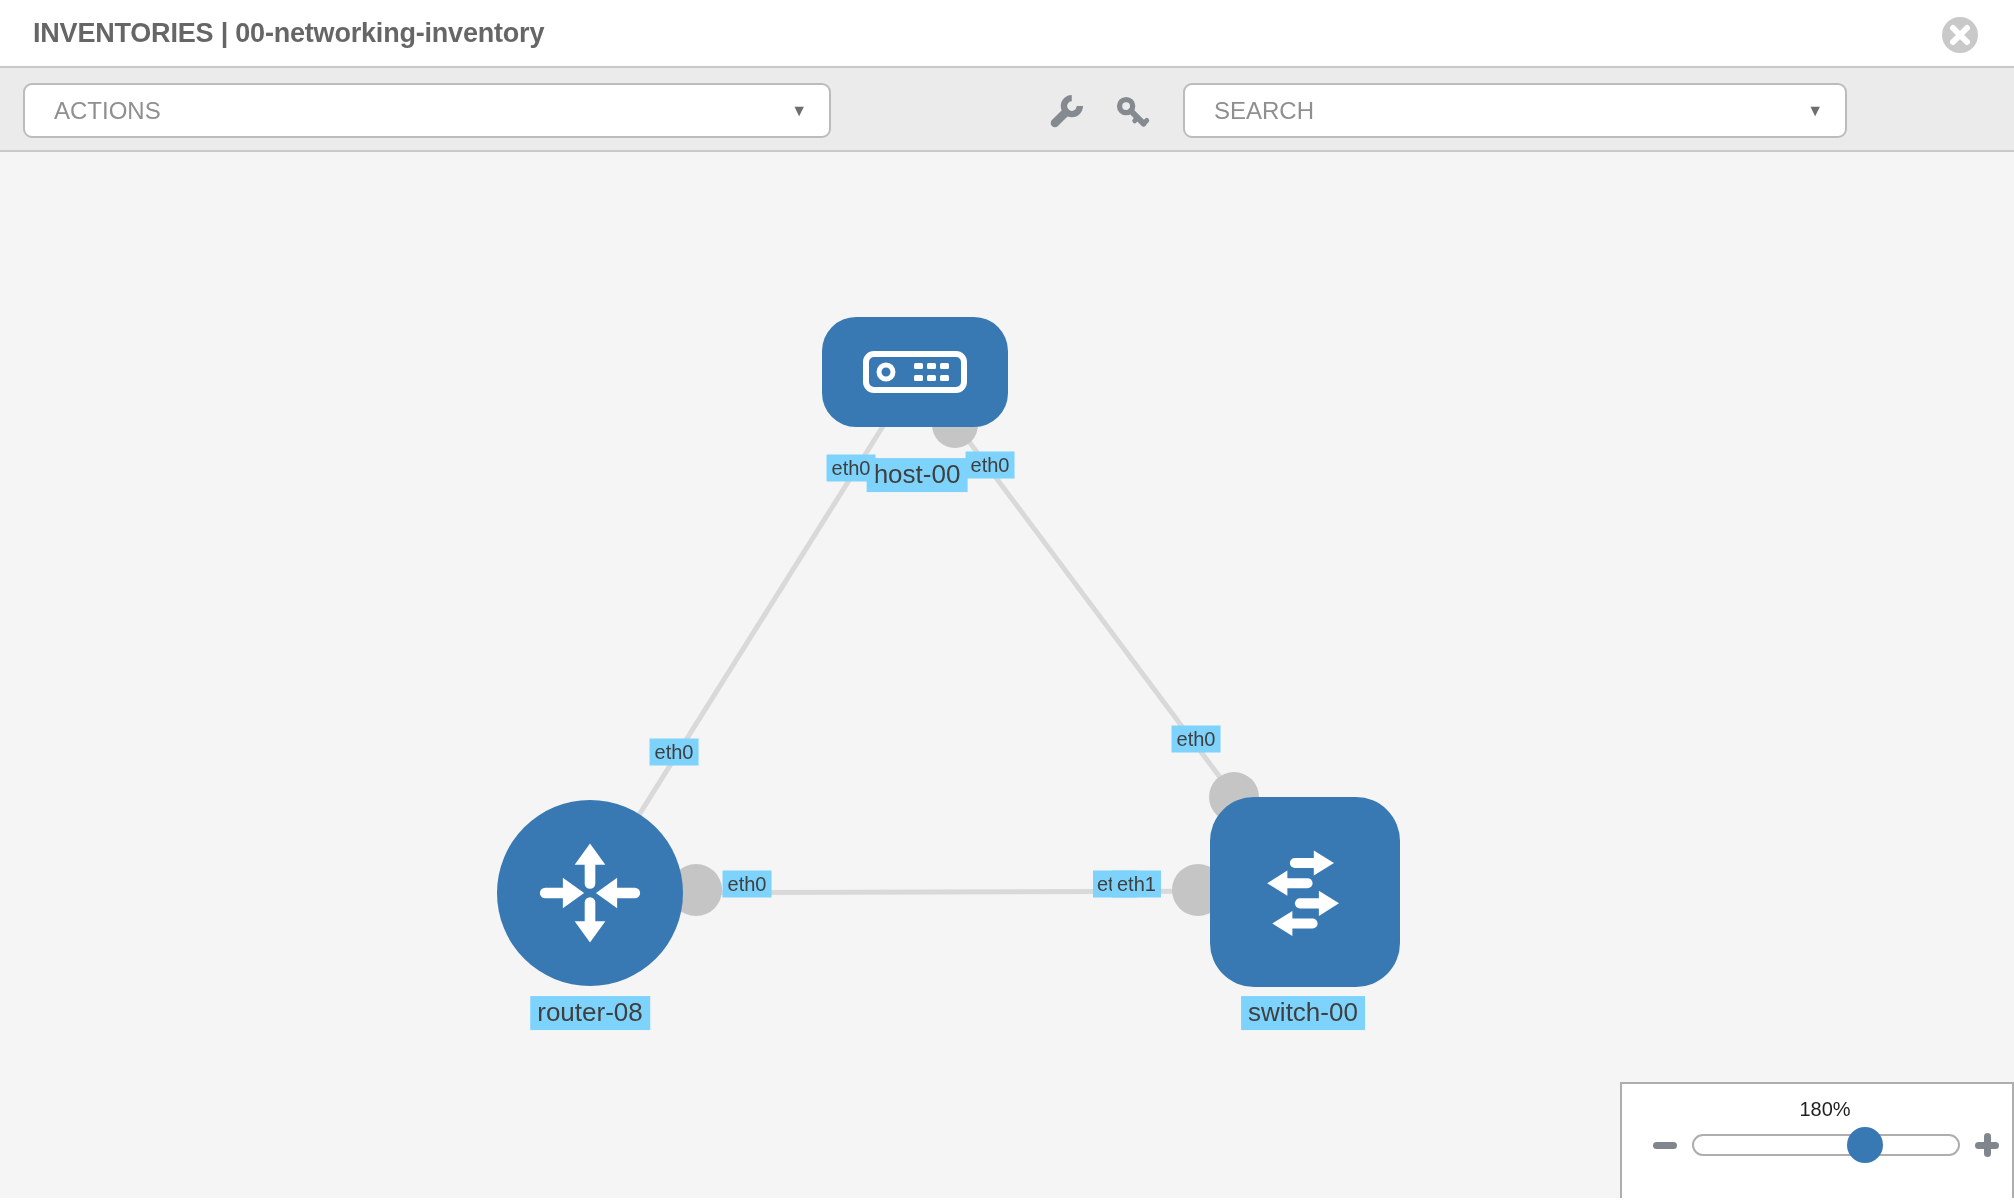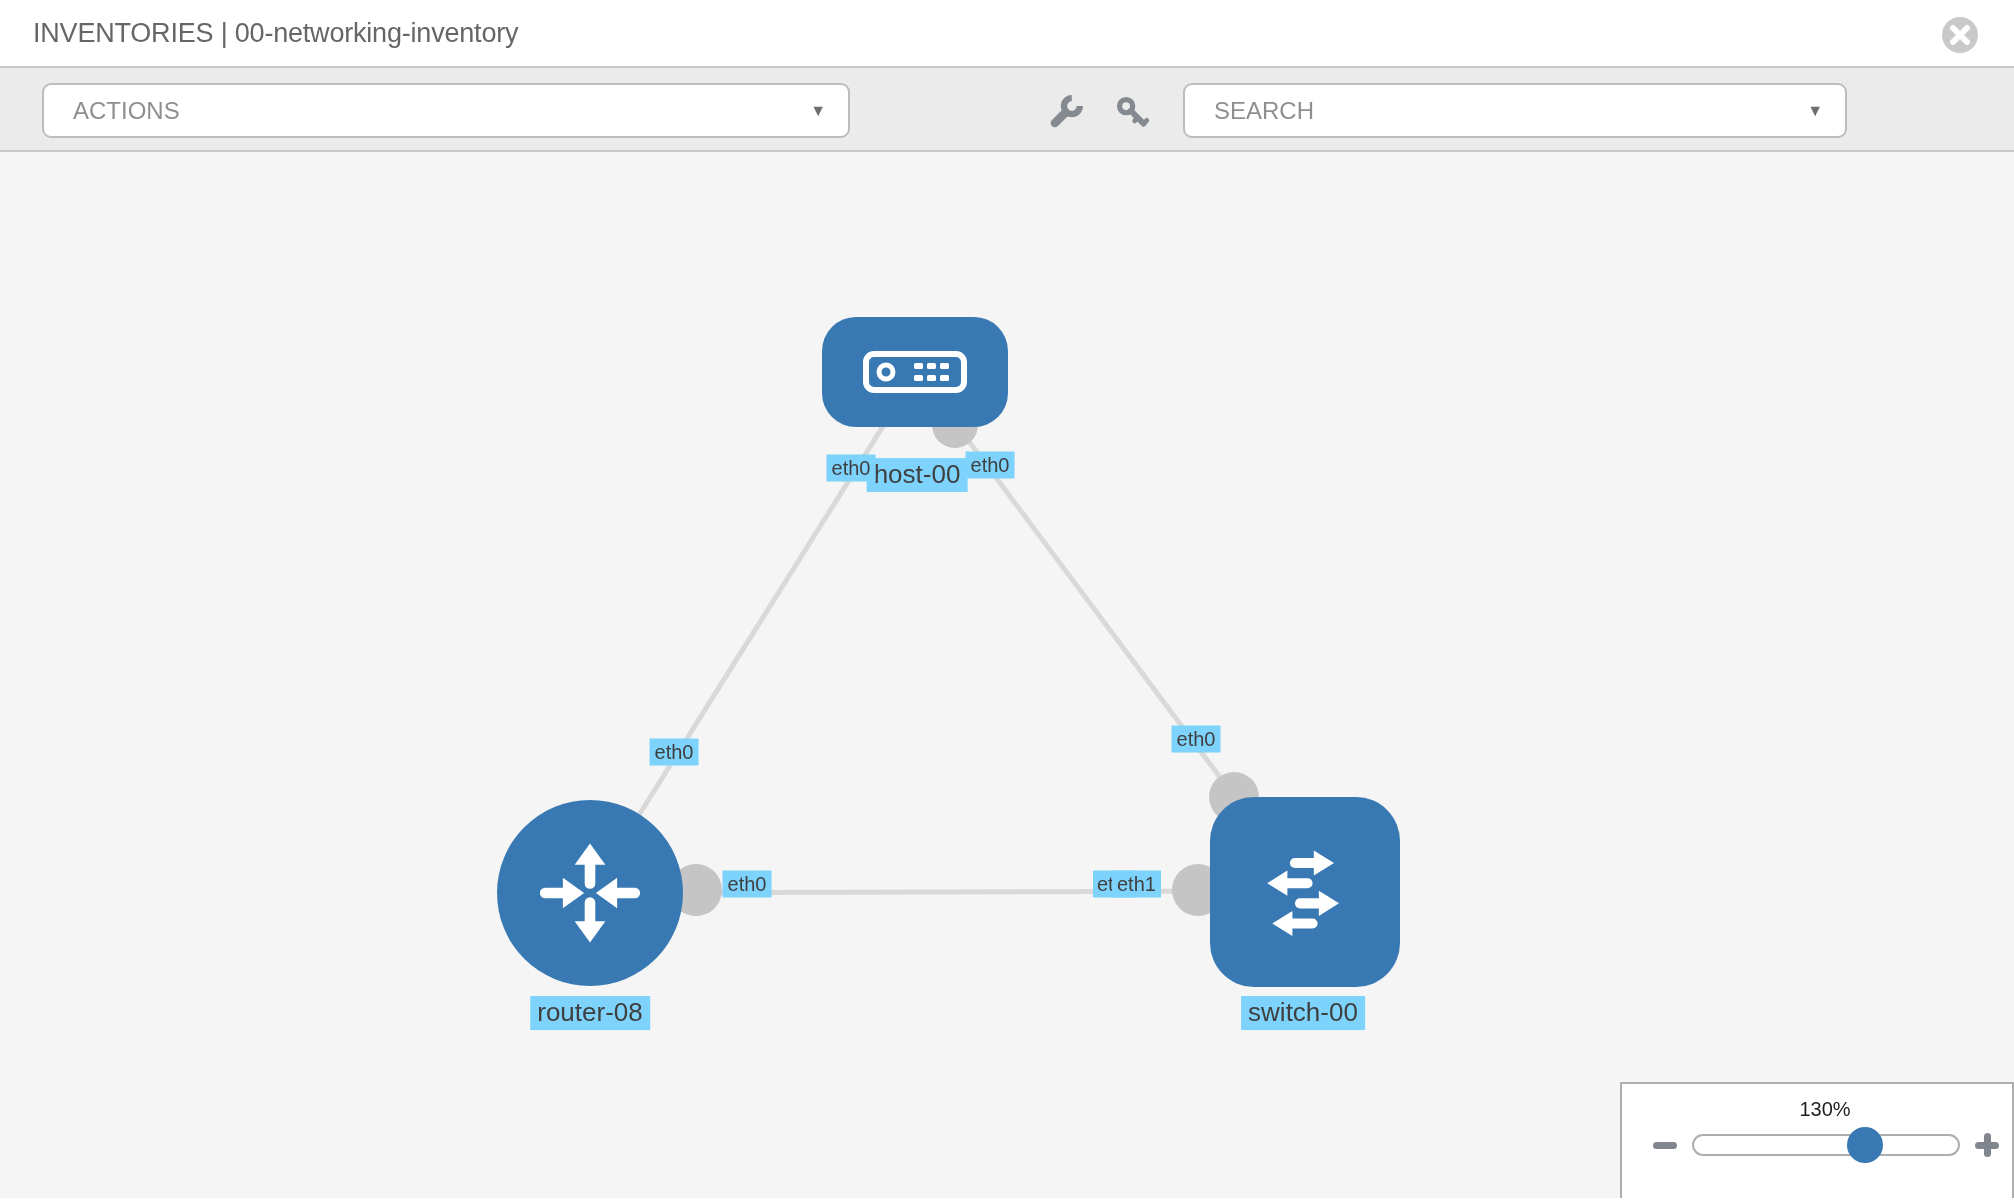--- a/index.html
+++ b/index.html
@@ -12,31 +12,31 @@
     --icon-gray:#858a91;
     --border-gray:#c9c9c9;
   }
   *{box-sizing:border-box;margin:0;padding:0}
   html,body{width:2014px;height:1200px;overflow:hidden;background:#fff;
     font-family:"Liberation Sans","DejaVu Sans",sans-serif;}
 
   
   .header{position:relative;height:68px;background:#fff;border-bottom:2px solid var(--border-gray)}
   .page-title{position:absolute;left:33px;top:50%;transform:translateY(-50%);
-    font-size:27px;font-weight:normal;color:#666;letter-spacing:-.2px;white-space:nowrap}
+    font-size:27px;font-weight:bold;color:#666;letter-spacing:-.2px;white-space:nowrap}
   .close-btn{position:absolute;right:34px;top:15px;width:40px;height:40px;cursor:pointer}
 
   
   .toolbar{position:relative;height:84px;background:var(--toolbar-bg);
     border-bottom:2px solid var(--border-gray)}
   .select{position:absolute;top:15px;height:55px;background:#fff;border:2px solid #bcbcbc;
     border-radius:9px;display:flex;align-items:center;color:#8f8f8f;font-size:24px;cursor:pointer}
   .select .sel-label{padding-left:29px}
   .select .caret{position:absolute;right:22px;font-size:16px;color:#6e6e6e}
-  .select.actions{left:42px;width:808px}
+  .select.actions{left:23px;width:808px}
   .select.search{left:1183px;width:664px}
   .tool-icon{position:absolute;top:27px;width:36px;height:36px;cursor:pointer}
   .tool-icon.wrench{left:1047px}
   .tool-icon.key{left:1115px}
 
   
   .canvas{position:relative;height:1046px;background:var(--canvas-bg);overflow:hidden}
   .links-layer{position:absolute;left:0;top:0;width:2014px;height:1046px}
 
   .node{position:absolute;background:var(--node-blue);display:flex;align-items:center;
@@ -169,21 +169,21 @@
 
   <div class="chip iface" style="left:851px;top:316px">eth0</div>
   <div class="chip iface" style="left:990px;top:313px">eth0</div>
   <div class="chip iface" style="left:674px;top:600px">eth0</div>
   <div class="chip iface" style="left:1196px;top:587px">eth0</div>
   <div class="chip iface" style="left:747px;top:732px">eth0</div>
   <div class="chip iface clip" style="left:1093px;top:732px">eth0</div>
   <div class="chip iface front" style="left:1112px;top:732px">eth1</div>
 
   <div class="zoom-panel">
-    <div class="zoom-level">130%</div>
+    <div class="zoom-level">180%</div>
     <div class="zoom-btn minus">
       <div class="hbar"></div>
     </div>
     <div class="zoom-track"></div>
     <div class="zoom-thumb"></div>
     <div class="zoom-btn plus">
       <div class="hbar"></div>
       <div class="vbar"></div>
     </div>
   </div>

